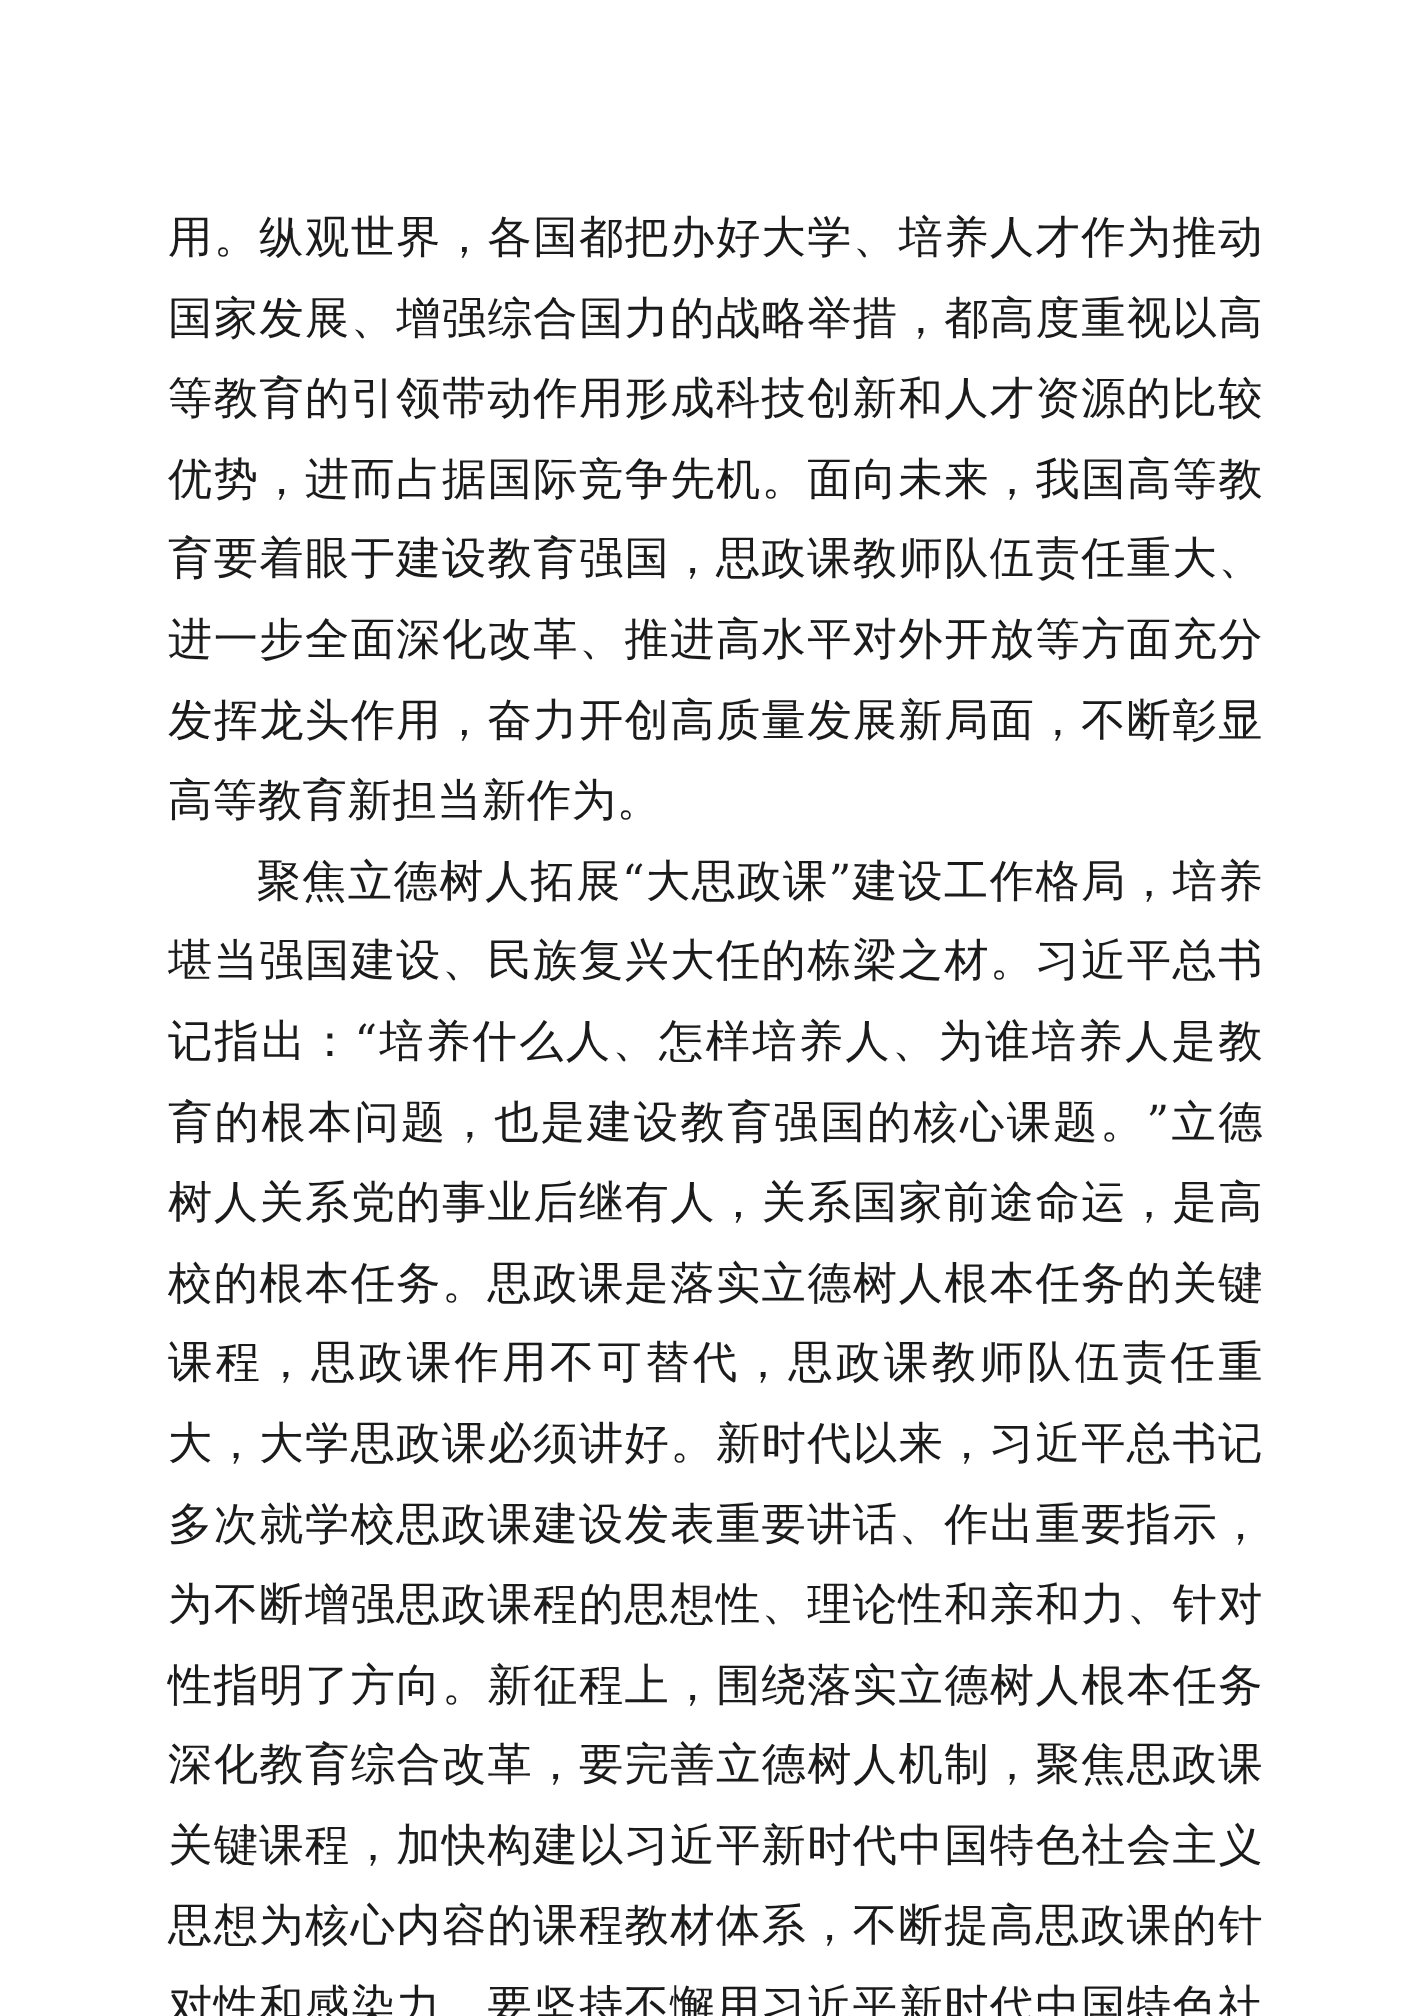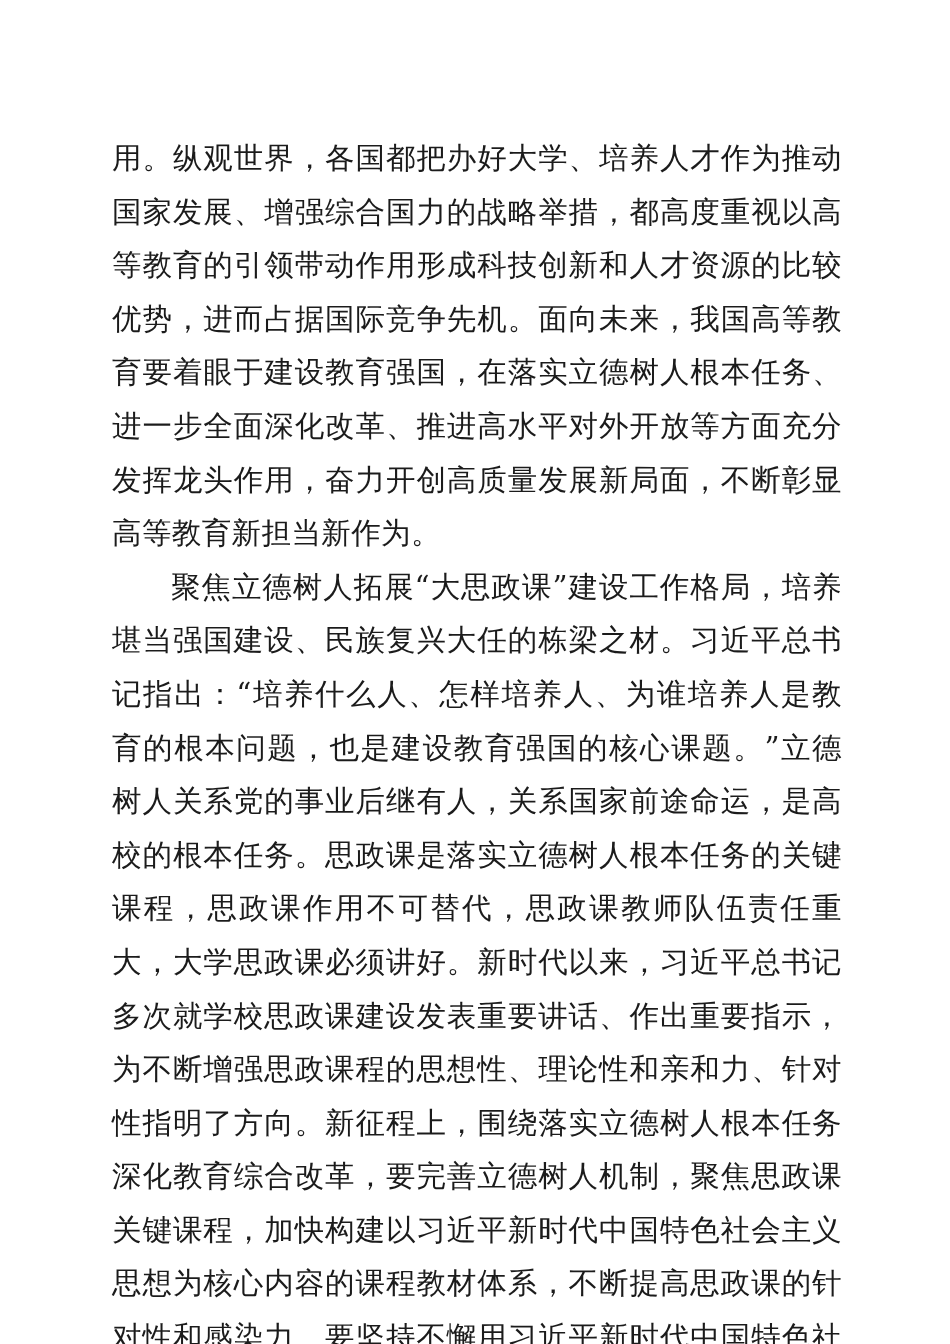--- a/index.html
+++ b/index.html
@@ -38,16 +38,16 @@
   }
   .indent {
     text-indent: 2em;
   }
 </style>
 </head>
 <body>
 
 <div class="page">
   <div class="doc-body">
-    <p class="para">用。纵观世界，各国都把办好大学、培养人才作为推动国家发展、增强综合国力的战略举措，都高度重视以高等教育的引领带动作用形成科技创新和人才资源的比较优势，进而占据国际竞争先机。面向未来，我国高等教育要着眼于建设教育强国，在落实立德树人根本任务、进一步全面深化改革、推进高水平对外开放等方面充分发挥龙头作用，奋力开创高质量发展新局面，不断彰显高等教育新担当新作为。</p>
+    <p class="para">用。纵观世界，各国都把办好大学、培养人才作为推动国家发展、增强综合国力的战略举措，都高度重视以高等教育的引领带动作用形成科技创新和人才资源的比较优势，进而占据国际竞争先机。面向未来，我国高等教育要着眼于建设教育强国，思政课教师队伍责任重大、进一步全面深化改革、推进高水平对外开放等方面充分发挥龙头作用，奋力开创高质量发展新局面，不断彰显高等教育新担当新作为。</p>
     <p class="para indent">聚焦立德树人拓展“大思政课”建设工作格局，培养堪当强国建设、民族复兴大任的栋梁之材。习近平总书记指出：“培养什么人、怎样培养人、为谁培养人是教育的根本问题，也是建设教育强国的核心课题。”立德树人关系党的事业后继有人，关系国家前途命运，是高校的根本任务。思政课是落实立德树人根本任务的关键课程，思政课作用不可替代，思政课教师队伍责任重大，大学思政课必须讲好。新时代以来，习近平总书记多次就学校思政课建设发表重要讲话、作出重要指示，为不断增强思政课程的思想性、理论性和亲和力、针对性指明了方向。新征程上，围绕落实立德树人根本任务深化教育综合改革，要完善立德树人机制，聚焦思政课关键课程，加快构建以习近平新时代中国特色社会主义思想为核心内容的课程教材体系，不断提高思政课的针对性和感染力。要坚持不懈用习近平新时代中国特色社会主义思想铸魂育人，着力加强社会主义核心价值观教育，引导学生树立坚定的理想信念，永远听党话、跟党走，矢志奉献国家和人民。深入贯彻落实习近平总书记关</p>
   </div>
 </div>
 
 </body></html>

